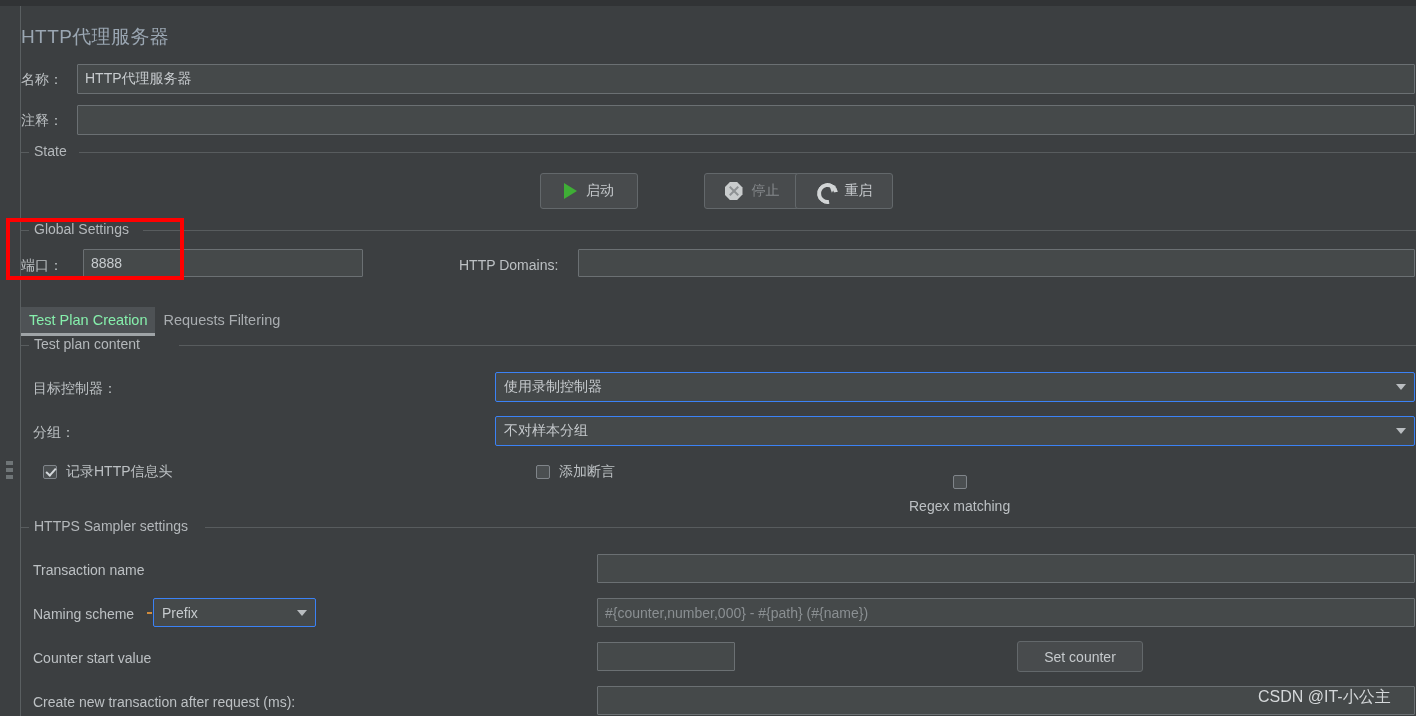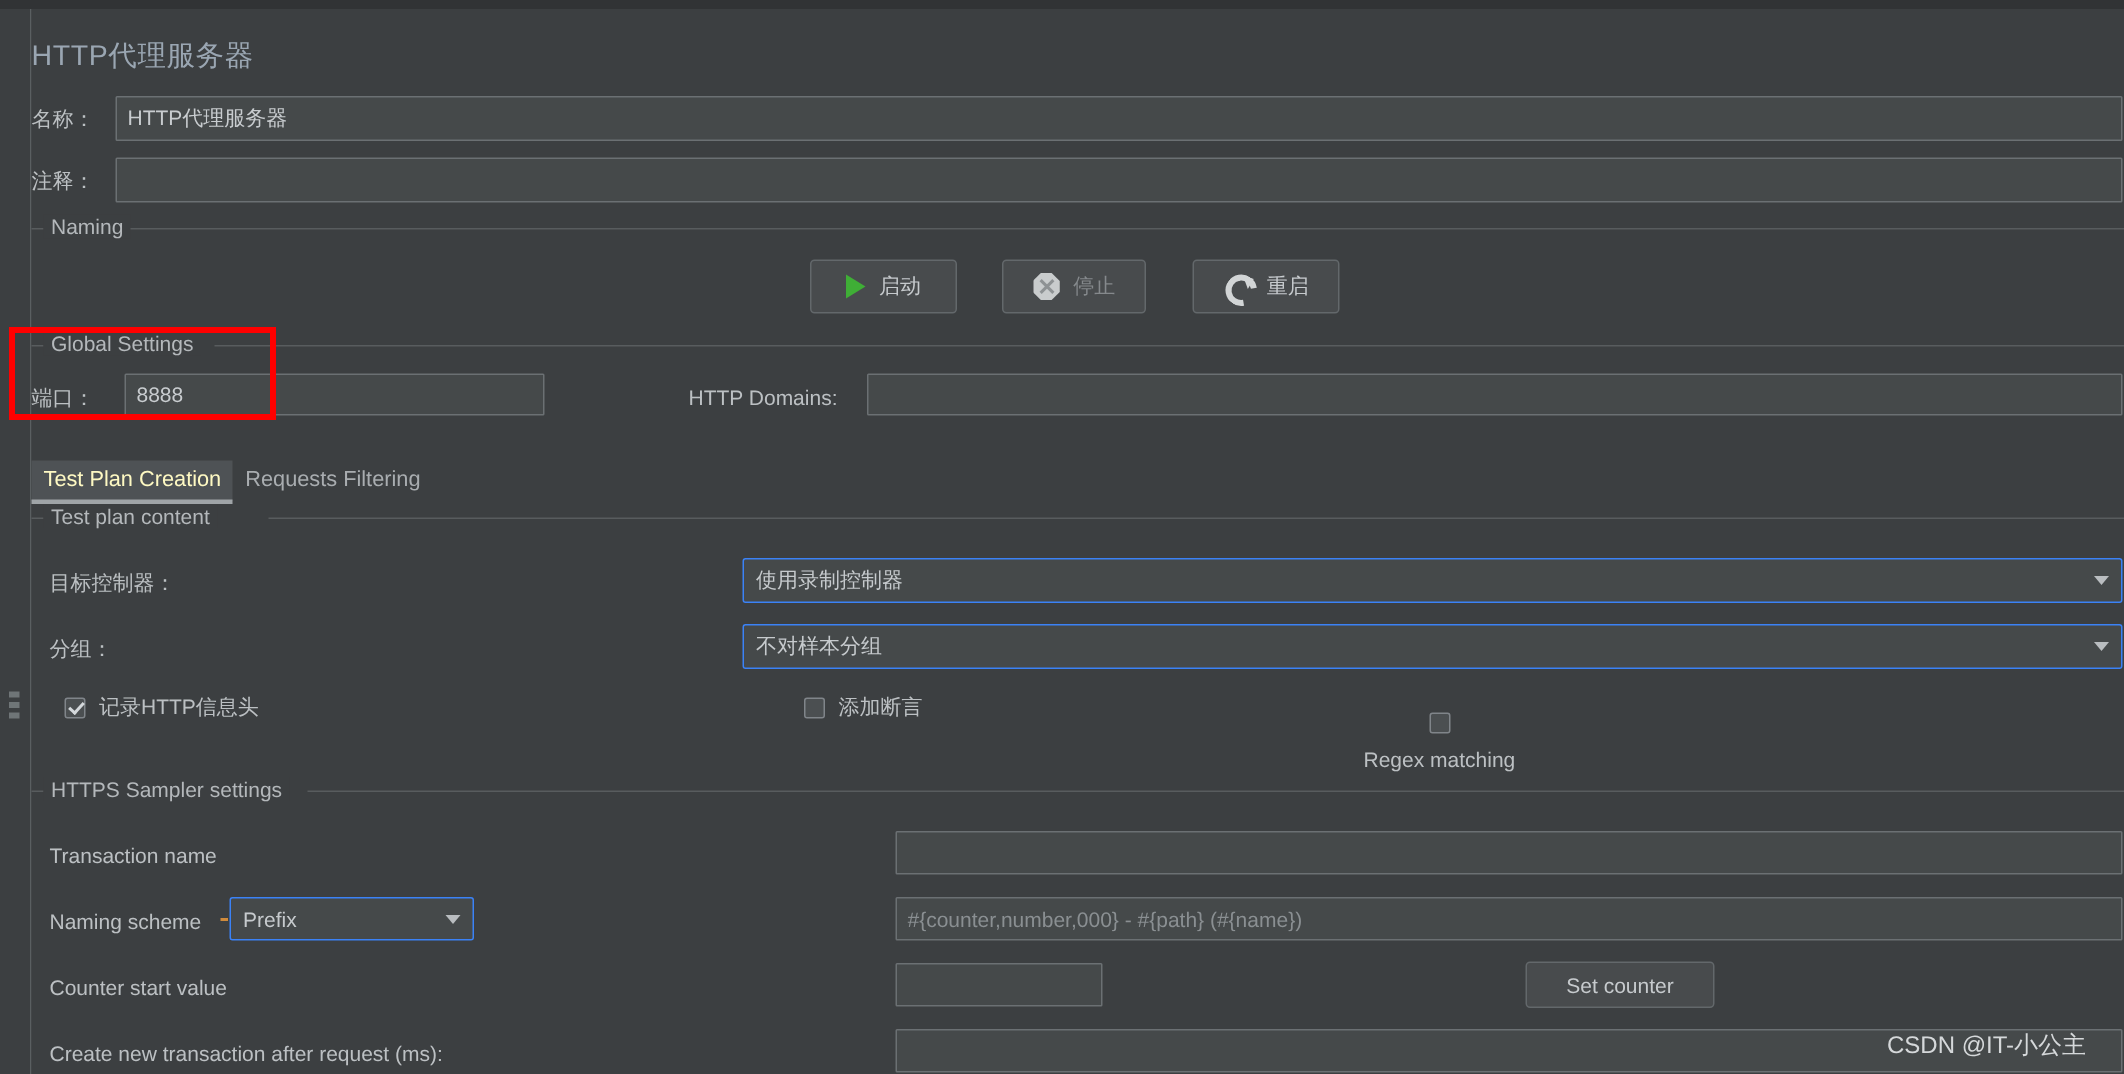--- a/index.html
+++ b/index.html
@@ -252,21 +252,21 @@
   .tab {
     font-size: 14.5px;
     color: #a9adb0;
     padding: 5px 8px 6px 8px;
     cursor: default;
     white-space: nowrap;
     position: relative;
   }
   .tab.active {
     background: #4e5255;
-    color: #fef9c3;
+    color: #86efac;
   }
   .tab.active::after {
     content: "";
     position: absolute;
     left: 0; right: 0; bottom: -2px;
     height: 3px;
     background: #9fa4a7;
   }
 
   
@@ -308,29 +308,29 @@
 
     <div class="field-label" style="left:0; top:65px;">名称：</div>
     <input class="textfield" style="left: 56px; top: 58px; width: 1338px; height: 30px;" value="HTTP代理服务器">
 
     <div class="field-label" style="left:0; top:106px;">注释：</div>
     <input class="textfield" style="left: 56px; top: 99px; width: 1338px; height: 30px;" value="">
 
     <div class="group" style="left:0; top:146px; width:1395px; height:72px;">
       <div class="gline-top-left" style="width:8px;"></div>
       <div class="gline-top-right" style="width:1337px;"></div>
-      <div class="glabel" style="left:8px;">Naming</div>
+      <div class="glabel" style="left:8px;">State</div>
     </div>
 
     <div class="btn" style="left:519px; top:21px; width:98px; height:36px; top:167px;">
       <span class="ico ico-play"></span>
       <span class="blabel">启动</span>
     </div>
 
-    <div class="btn disabled" style="left:647px; top:167px; width:96px; height:36px;">
+    <div class="btn disabled" style="left:683px; top:167px; width:96px; height:36px;">
       <span class="ico ico-stop"></span>
       <span class="blabel">停止</span>
     </div>
 
     <div class="btn" style="left:774px; top:167px; width:98px; height:36px;">
       <span class="ico ico-restart"></span>
       <span class="blabel">重启</span>
     </div>
 
     <div class="group" style="left:0; top:224px; width:1395px; height:56px;">

